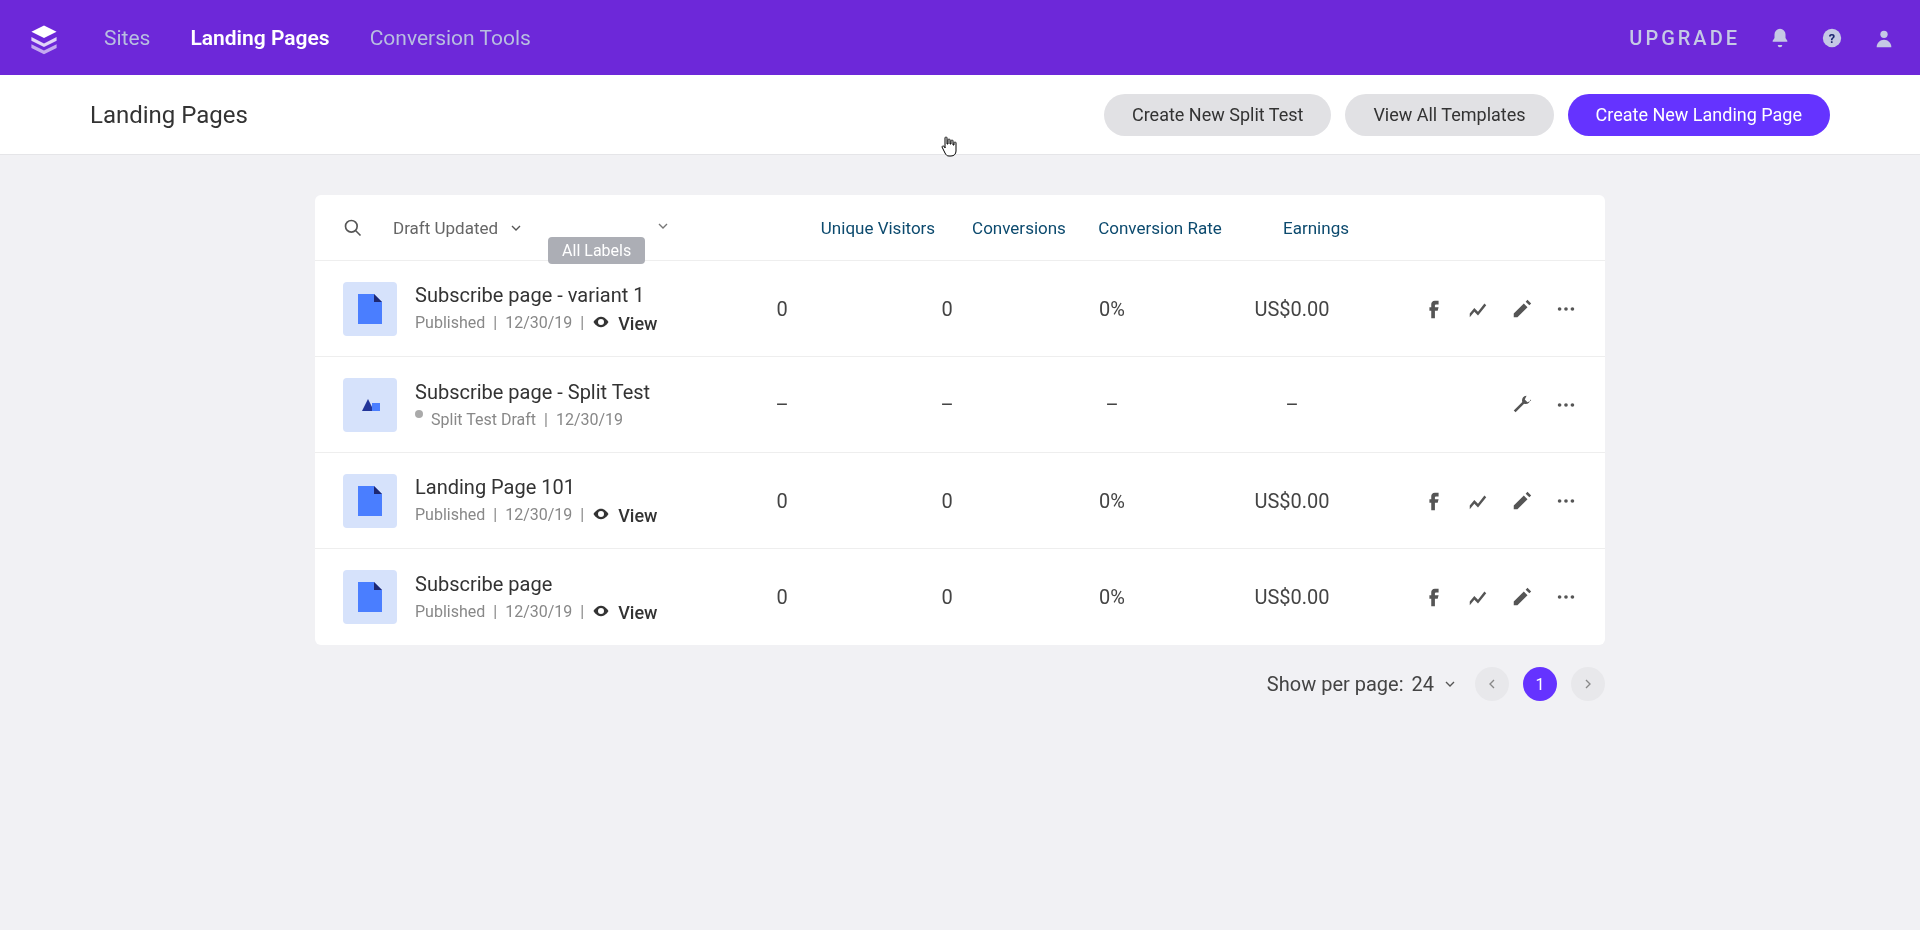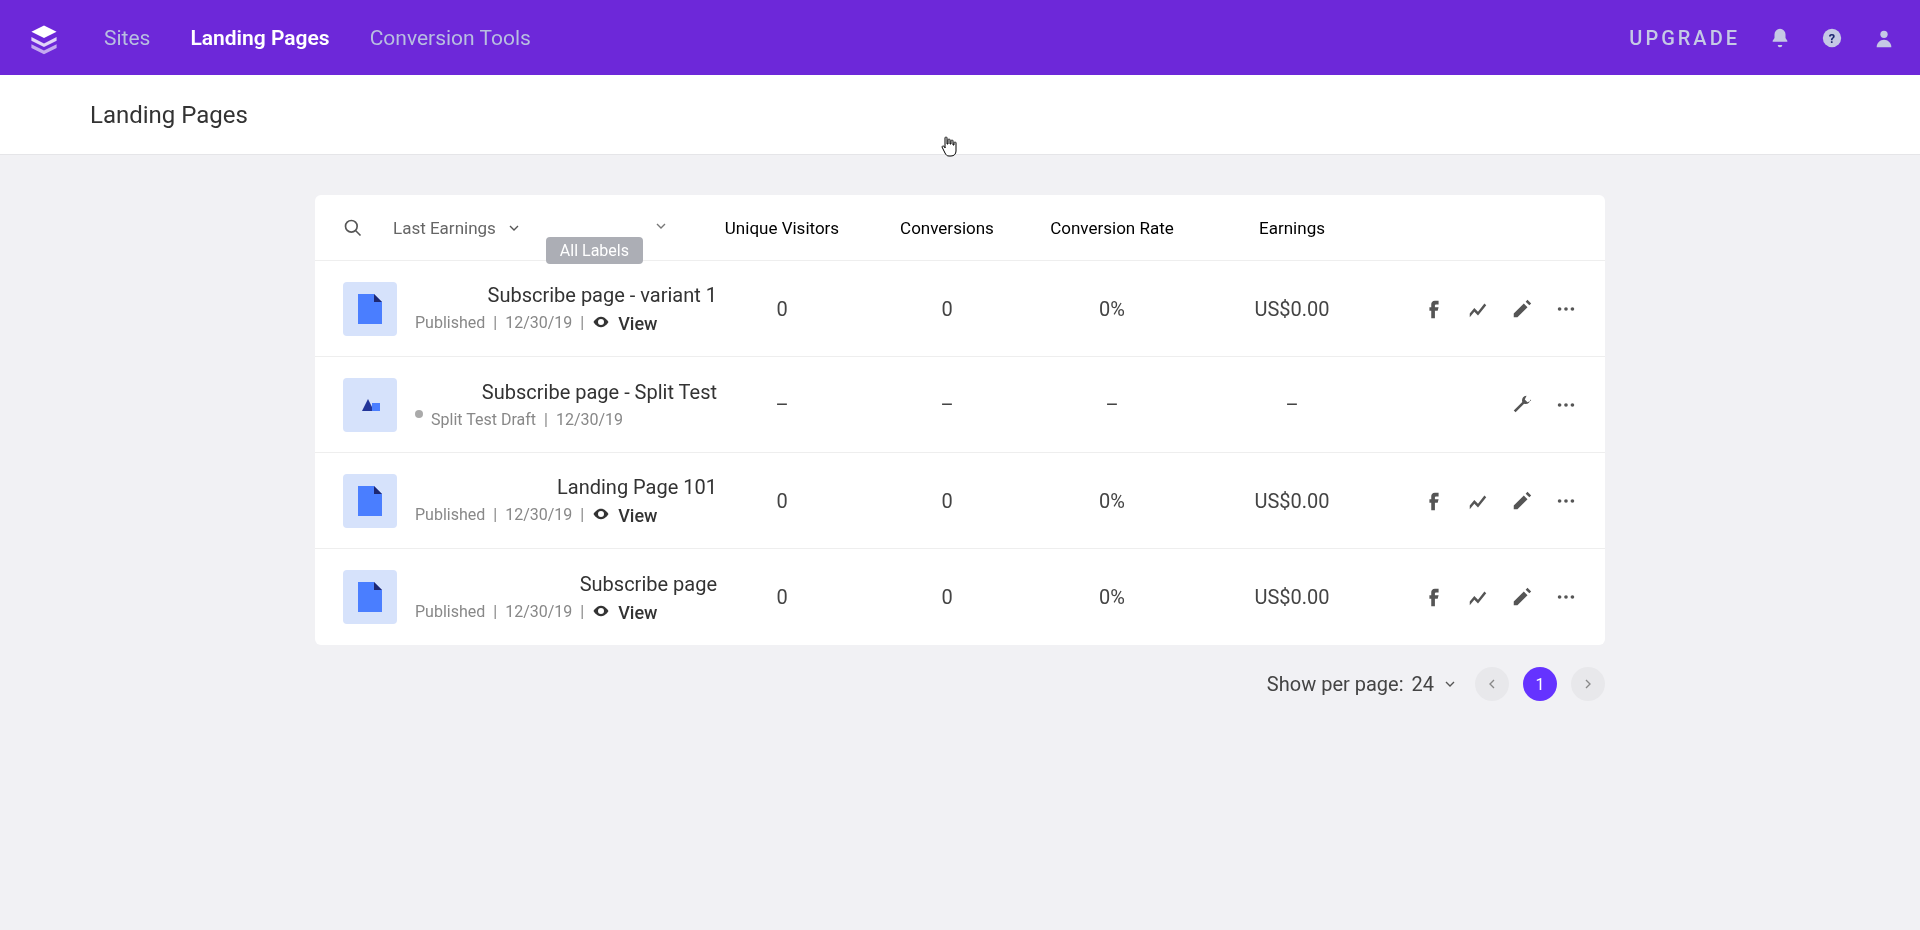--- a/index.html
+++ b/index.html
@@ -26,34 +26,34 @@
 
 
 .table-container { max-width: 1290px; margin: 40px auto 0; background: #fff; border-radius: 6px; }
 
 
 .table-head { display: flex; align-items: center; height: 66px; padding: 0 28px; border-bottom: 1px solid #eee; color: #666; }
 .search-icon { width: 20px; height: 20px; margin-right: 30px; cursor: pointer; }
 .sort-dd { display: flex; align-items: center; gap: 10px; font-size: 17px; margin-right: 24px; cursor: pointer; }
 .label-chip { background: #acaeb5; color: #fff; padding: 4px 14px; border-radius: 4px; font-size: 16px; margin-right: 10px; margin-top: 45px; }
 .label-dd-icon { cursor: pointer; }
-.col-headers { margin-left: auto; display: flex; gap: 50px; font-size: 17px; color: #000000; }
+.col-headers { margin-left: auto; display: flex; gap: 26px; font-size: 17px; color: #0c4a6e; }
 .col-h { text-align: center; }
 .col-uv { width: 130px; }
 .col-cv { width: 100px; }
 .col-cr { width: 130px; }
 .col-er { width: 130px; }
 .col-actions-spacer { width: 170px; }
 
 
 .row { display: flex; align-items: center; height: 96px; padding: 0 28px; border-bottom: 1px solid #eee; }
 .thumb { width: 54px; height: 54px; background: #d6e2fb; border-radius: 4px; display: flex; align-items: center; justify-content: center; margin-right: 18px; flex-shrink: 0; }
 .thumb svg { width: 28px; height: 34px; }
 .row-info { flex: 1; min-width: 0; }
-.row-title { font-size: 20px; color: #333; margin-bottom: 6px; text-align: right; }
+.row-title { font-size: 20px; color: #333; margin-bottom: 6px; }
 .row-meta { font-size: 16px; color: #888; display: flex; align-items: flex-start; gap: 8px; }
 .dot { width: 8px; height: 8px; border-radius: 50%; background: #aaa; display: inline-block; }
 .view-link { color: #333; font-size: 18px; font-weight: 500; }
 .eye-icon { display: inline-flex; }
 .row-stats { display: flex; gap: 50px; align-items: center; }
 .stat { font-size: 20px; color: #444; text-align: center; }
 .row-actions { display: flex; gap: 22px; width: 170px; justify-content: flex-end; align-items: center; }
 .action-icon { cursor: pointer; width: 22px; height: 22px; display: flex; align-items: center; justify-content: center; }
 .action-icon svg { fill: #555; }
 
@@ -100,32 +100,37 @@
       <svg viewBox="0 0 24 24" width="22" height="22">
           <circle cx="12" cy="8" r="4"></circle>
           <path d="M4 22c0-4.4 3.6-8 8-8s8 3.6 8 8"></path>
         </svg>
     </span>
   </div>
 </div>
 
 <div class="sub-header">
   <span class="page-title">Landing Pages</span>
+  <div class="sub-header-actions">
+    <button class="btn btn-gray">Create New Split Test</button>
+    <button class="btn btn-gray">View All Templates</button>
+    <button class="btn btn-primary">Create New Landing Page</button>
+  </div>
 </div>
 
 <div class="table-container">
   <div class="table-head">
     <span class="search-icon">
       <svg viewBox="0 0 24 24" width="20" height="20">
           <circle cx="10" cy="10" r="7" fill="none" stroke="#555" stroke-width="2"></circle>
           <line x1="15" y1="15" x2="21" y2="21" stroke="#555" stroke-width="2"></line>
         </svg>
     </span>
     <div class="sort-dd">
-      <span>Last Earnings</span>
+      <span>Draft Updated</span>
       <svg viewBox="0 0 24 24" width="16" height="16">
           <path d="M6 9l6 6 6-6" fill="none" stroke="#555" stroke-width="2"></path>
         </svg>
     </div>
     <span class="label-chip">All Labels</span>
     <span class="label-dd-icon">
       <svg viewBox="0 0 24 24" width="16" height="16">
           <path d="M6 9l6 6 6-6" fill="none" stroke="#777" stroke-width="2"></path>
         </svg>
     </span>

